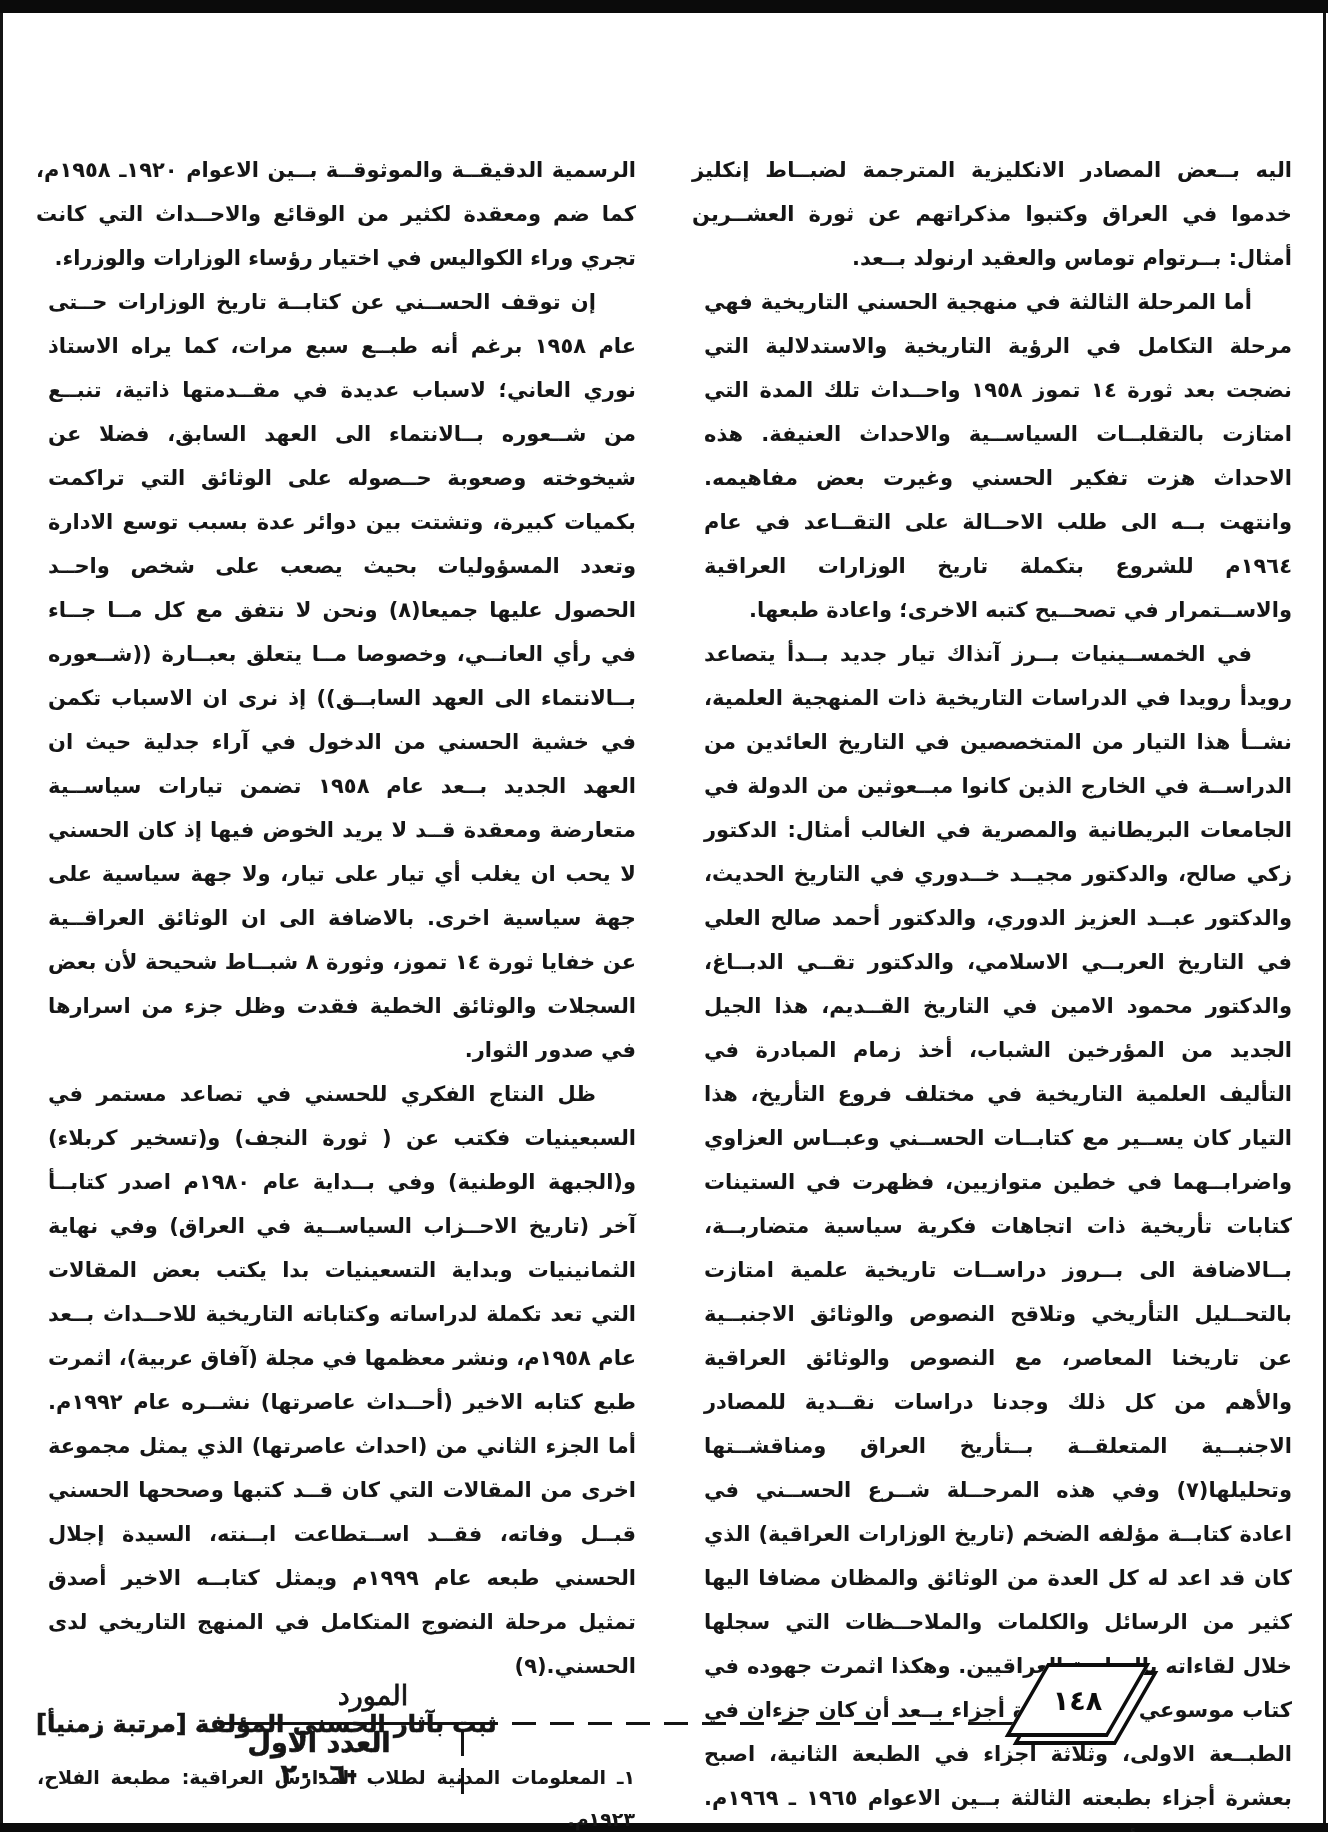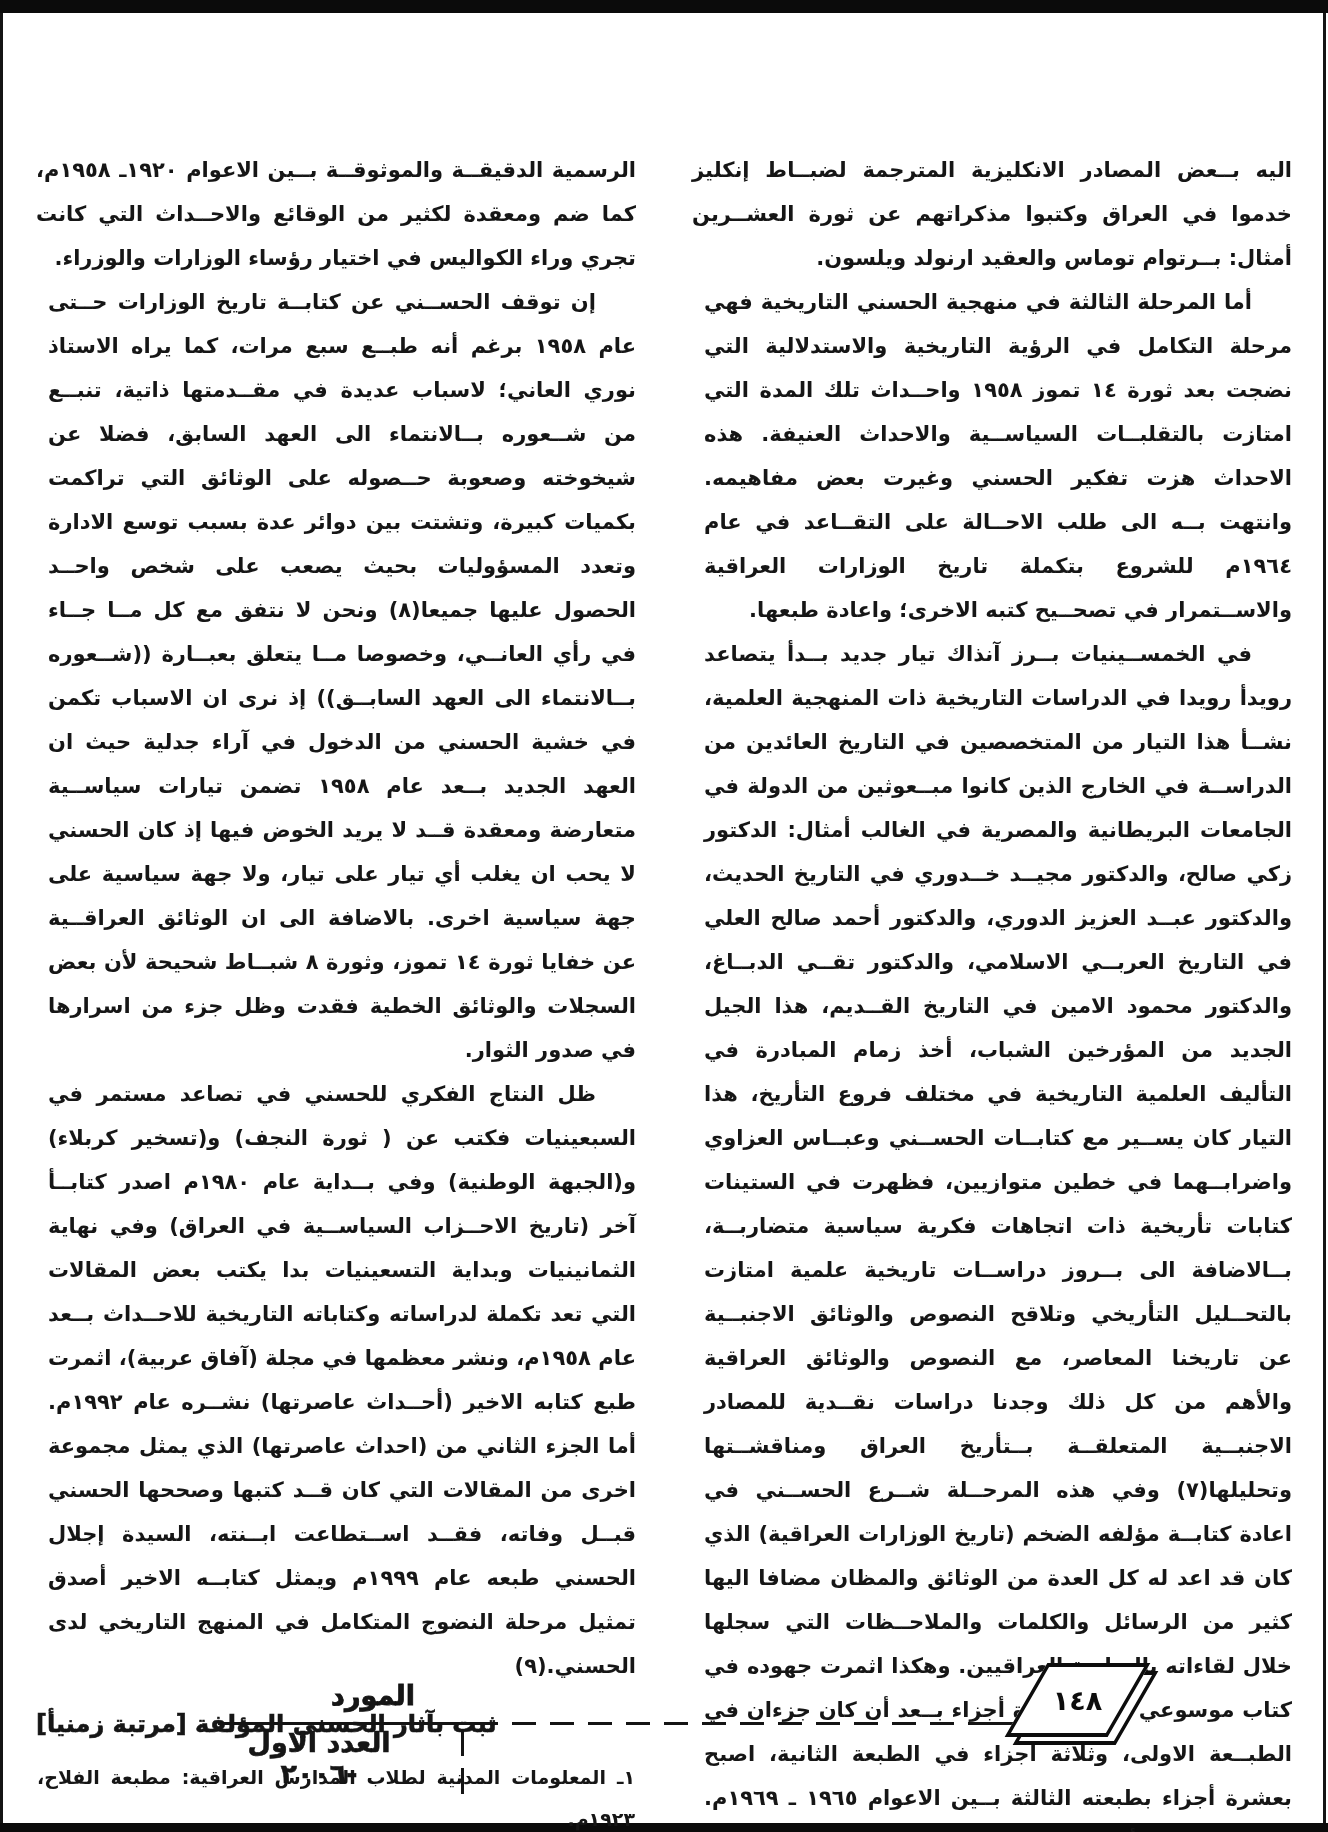--- a/index.html
+++ b/index.html
@@ -41,21 +41,21 @@
     margin-top:6px;
     font-size:19px;font-weight:bold;line-height:42px;
     text-align:justify;
   }
   .footnotes p{margin:1px;}
 
   
   .journal-logo{
     position:absolute;top:1680px;left:328px;
     width:90px;
-    font-size:27px;font-weight:bold;text-align:center;
+    font-size:27px;font-weight:normal;text-align:center;
     -webkit-text-stroke:0.8px #111;
   }
   .footer-rule{position:absolute;top:1722px;left:218px;width:256px;height:3px;background:#141414;}
   .footer-dashes{
     position:absolute;top:1722px;left:474px;width:512px;height:3px;
     background:repeating-linear-gradient(to right,#141414 0 24px,transparent 24px 38px);
   }
   .footer-connector{position:absolute;top:1722px;left:986px;width:28px;height:3px;background:#141414;}
   .footer-issue{
     position:absolute;top:1727px;left:214px;
@@ -92,21 +92,21 @@
 <body>
 
 <div class="page">
 
   <div class="frame-top"></div>
   <div class="frame-bottom"></div>
   <div class="frame-left"></div>
   <div class="frame-right"></div>
 
   <div class="col col-right">
-    <p>اليه بــعض المصادر الانكليزية المترجمة لضبــاط إنكليز خدموا في العراق وكتبوا مذكراتهم عن ثورة العشــرين أمثال: بــرتوام توماس والعقيد ارنولد ويلسون.</p>
+    <p>اليه بــعض المصادر الانكليزية المترجمة لضبــاط إنكليز خدموا في العراق وكتبوا مذكراتهم عن ثورة العشــرين أمثال: بــرتوام توماس والعقيد ارنولد بــعد.</p>
     <p class="indent">أما المرحلة الثالثة في منهجية الحسني التاريخية فهي مرحلة التكامل في الرؤية التاريخية والاستدلالية التي نضجت بعد ثورة ١٤ تموز ١٩٥٨ واحــداث تلك المدة التي امتازت بالتقلبــات السياســية والاحداث العنيفة. هذه الاحداث هزت تفكير الحسني وغيرت بعض مفاهيمه. وانتهت بــه الى طلب الاحــالة على التقــاعد في عام ١٩٦٤م للشروع بتكملة تاريخ الوزارات العراقية والاســتمرار في تصحــيح كتبه الاخرى؛ واعادة طبعها.</p>
     <p class="indent">في الخمســينيات بــرز آنذاك تيار جديد بــدأ يتصاعد رويدأ رويدا في الدراسات التاريخية ذات المنهجية العلمية، نشــأ هذا التيار من المتخصصين في التاريخ العائدين من الدراســة في الخارج الذين كانوا مبــعوثين من الدولة في الجامعات البريطانية والمصرية في الغالب أمثال: الدكتور زكي صالح، والدكتور مجيــد خــدوري في التاريخ الحديث، والدكتور عبــد العزيز الدوري، والدكتور أحمد صالح العلي في التاريخ العربــي الاسلامي، والدكتور تقــي الدبــاغ، والدكتور محمود الامين في التاريخ القــديم، هذا الجيل الجديد من المؤرخين الشباب، أخذ زمام المبادرة في التأليف العلمية التاريخية في مختلف فروع التأريخ، هذا التيار كان يســير مع كتابــات الحســني وعبــاس العزاوي واضرابــهما في خطين متوازيين، فظهرت في الستينات كتابات تأريخية ذات اتجاهات فكرية سياسية متضاربــة، بــالاضافة الى بــروز دراســات تاريخية علمية امتازت بالتحــليل التأريخي وتلاقح النصوص والوثائق الاجنبــية عن تاريخنا المعاصر، مع النصوص والوثائق العراقية والأهم من كل ذلك وجدنا دراسات نقــدية للمصادر الاجنبــية المتعلقــة بــتأريخ العراق ومناقشــتها وتحليلها(٧) وفي هذه المرحــلة شــرع الحســني في اعادة كتابــة مؤلفه الضخم (تاريخ الوزارات العراقية) الذي كان قد اعد له كل العدة من الوثائق والمظان مضافا اليها كثير من الرسائل والكلمات والملاحــظات التي سجلها خلال لقاءاته بالساسة العراقيين. وهكذا اثمرت جهوده في كتاب موسوعي في عشــرة أجزاء بــعد أن كان جزءان في الطبــعة الاولى، وثلاثة أجزاء في الطبعة الثانية، اصبح بعشرة أجزاء بطبعته الثالثة بــين الاعوام ١٩٦٥ ـ ١٩٦٩م. وبــصدوره عد أحــد المصادر الرئيســة في تاريخ العراق المعاصر حــيث ضم كمأ هائلاً من الوثائق</p>
   </div>
 
   <div class="col col-left">
     <p>الرسمية الدقيقــة والموثوقــة بــين الاعوام ١٩٢٠ـ ١٩٥٨م، كما ضم ومعقدة لكثير من الوقائع والاحــداث التي كانت تجري وراء الكواليس في اختيار رؤساء الوزارات والوزراء.</p>
     <p class="indent">إن توقف الحســني عن كتابــة تاريخ الوزارات حــتى عام ١٩٥٨ برغم أنه طبــع سبع مرات، كما يراه الاستاذ نوري العاني؛ لاسباب عديدة في مقــدمتها ذاتية، تنبــع من شــعوره بــالانتماء الى العهد السابق، فضلا عن شيخوخته وصعوبة حــصوله على الوثائق التي تراكمت بكميات كبيرة، وتشتت بين دوائر عدة بسبب توسع الادارة وتعدد المسؤوليات بحيث يصعب على شخص واحــد الحصول عليها جميعا(٨) ونحن لا نتفق مع كل مــا جــاء في رأي العانــي، وخصوصا مــا يتعلق بعبــارة ((شــعوره بــالانتماء الى العهد السابــق)) إذ نرى ان الاسباب تكمن في خشية الحسني من الدخول في آراء جدلية حيث ان العهد الجديد بــعد عام ١٩٥٨ تضمن تيارات سياســية متعارضة ومعقدة قــد لا يريد الخوض فيها إذ كان الحسني لا يحب ان يغلب أي تيار على تيار، ولا جهة سياسية على جهة سياسية اخرى. بالاضافة الى ان الوثائق العراقــية عن خفايا ثورة ١٤ تموز، وثورة ٨ شبــاط شحيحة لأن بعض السجلات والوثائق الخطية فقدت وظل جزء من اسرارها في صدور الثوار.</p>
     <p class="indent">ظل النتاج الفكري للحسني في تصاعد مستمر في السبعينيات فكتب عن ( ثورة النجف) و(تسخير كربلاء) و(الجبهة الوطنية) وفي بــداية عام ١٩٨٠م اصدر كتابــأ آخر (تاريخ الاحــزاب السياســية في العراق) وفي نهاية الثمانينيات وبداية التسعينيات بدا يكتب بعض المقالات التي تعد تكملة لدراساته وكتاباته التاريخية للاحــداث بــعد عام ١٩٥٨م، ونشر معظمها في مجلة (آفاق عربية)، اثمرت طبع كتابه الاخير (أحــداث عاصرتها) نشــره عام ١٩٩٢م. أما الجزء الثاني من (احداث عاصرتها) الذي يمثل مجموعة اخرى من المقالات التي كان قــد كتبها وصححها الحسني قبــل وفاته، فقــد اســتطاعت ابــنته، السيدة إجلال الحسني طبعه عام ١٩٩٩م ويمثل كتابــه الاخير أصدق تمثيل مرحلة النضوج المتكامل في المنهج التاريخي لدى الحسني.(٩)</p>
     <div class="section-heading">ثبت بآثار الحسني المؤلفة [مرتبة زمنيأ]</div>
     <div class="footnotes">

